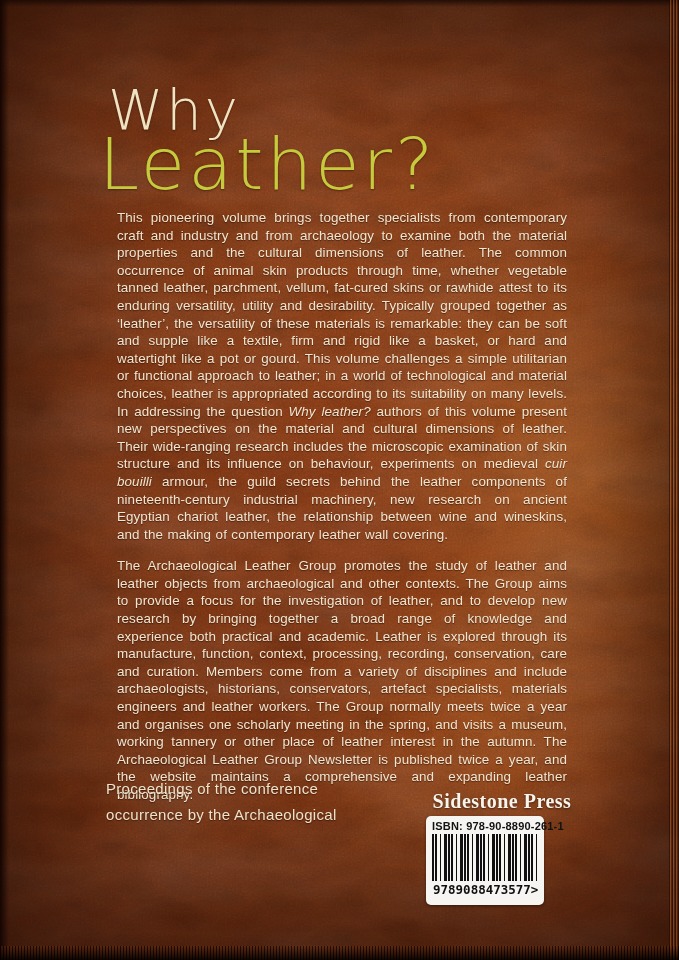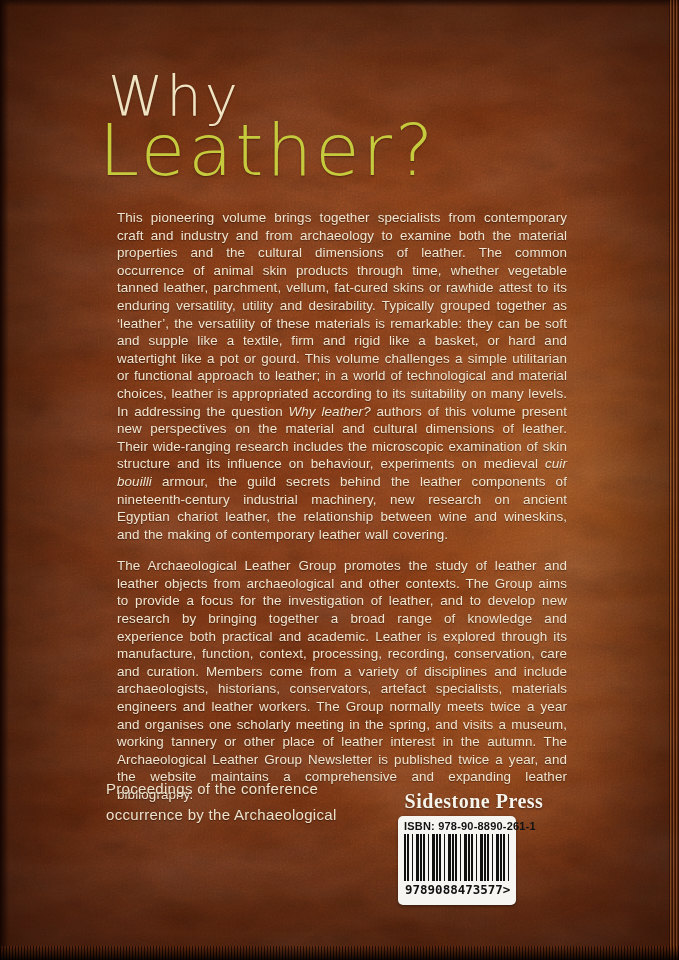--- a/index.html
+++ b/index.html
@@ -22,37 +22,37 @@
     background:linear-gradient(90deg,#150502 0%,rgba(21,5,2,0) 100%);}
   .edge-top{position:absolute;left:0;right:0;top:0;height:7px;pointer-events:none;
     background:linear-gradient(180deg,rgba(20,6,2,.75),rgba(20,6,2,0));}
   .edge-right{position:absolute;right:0;top:0;bottom:0;width:10px;pointer-events:none;opacity:.85;
     background:repeating-linear-gradient(90deg,rgba(30,8,2,.65) 0 1px,rgba(216,132,62,.45) 1px 2px,rgba(95,38,10,.6) 2px 3px);}
   .edge-bottom{position:absolute;left:0;right:0;bottom:0;height:14px;pointer-events:none;
     background:
       linear-gradient(0deg,rgba(0,0,0,.85),rgba(0,0,0,0)),
       repeating-linear-gradient(90deg,rgba(10,2,0,.65) 0 1px,rgba(125,52,16,.35) 1px 3px);}
 
-  .title{position:absolute;left:99px;top:68px;font-family:"DejaVu Sans",sans-serif;font-weight:200;line-height:55px;letter-spacing:3px;}
+  .title{position:absolute;left:99px;top:82px;font-family:"DejaVu Sans",sans-serif;font-weight:200;line-height:55px;letter-spacing:3px;}
   .title-why{font-size:56px;color:#efe3c2;margin-left:9px;text-shadow:0 1px 2px rgba(40,10,0,.5);}
   .title-leather{font-size:72px;color:#c6cb3e;text-shadow:0 1px 2px rgba(40,10,0,.5);}
 
   .blurb{position:absolute;left:100px;top:209px;width:467px;
     color:#f2e6d0;font-size:13.4px;line-height:17.6px;text-align:justify;
     letter-spacing:.1px;word-spacing:.6px;
     text-shadow:0 1px 1px rgba(30,8,0,.55);}
   .blurb p{margin:0 0 14px 17px;}
   .it{font-style:italic;}
 
   .proceedings{position:absolute;left:106px;top:776px;
     color:#efe3cb;font-size:15px;line-height:26px;letter-spacing:.3px;
     text-shadow:0 1px 1px rgba(30,8,0,.55);}
   .proceedings sup{font-size:9px;}
 
-  .publisher{position:absolute;left:398px;top:790px;width:152px;text-align:center;}
+  .publisher{position:absolute;left:426px;top:790px;width:152px;text-align:center;}
   .publisher-name{font-family:"Liberation Serif",serif;font-weight:700;font-size:20px;
     color:#f7f4ec;letter-spacing:.5px;text-shadow:0 1px 2px rgba(30,8,0,.6);margin:0 0 3px 0;}
   .barcode-box{box-sizing:border-box;width:118px;height:89px;background:#f6f5f1;border-radius:5px;
     padding:4px 6px 3px;display:flex;flex-direction:column;align-items:stretch;
     box-shadow:0 1px 3px rgba(0,0,0,.45);}
   .isbn{font-size:11px;font-weight:700;color:#121212;text-align:center;letter-spacing:.2px;margin-bottom:2px;white-space:nowrap;}
   .bars{height:47px;
     background:repeating-linear-gradient(90deg,
       #101010 0 2px,#f6f5f1 2px 3px,
       #101010 3px 5px,#f6f5f1 5px 8px,

